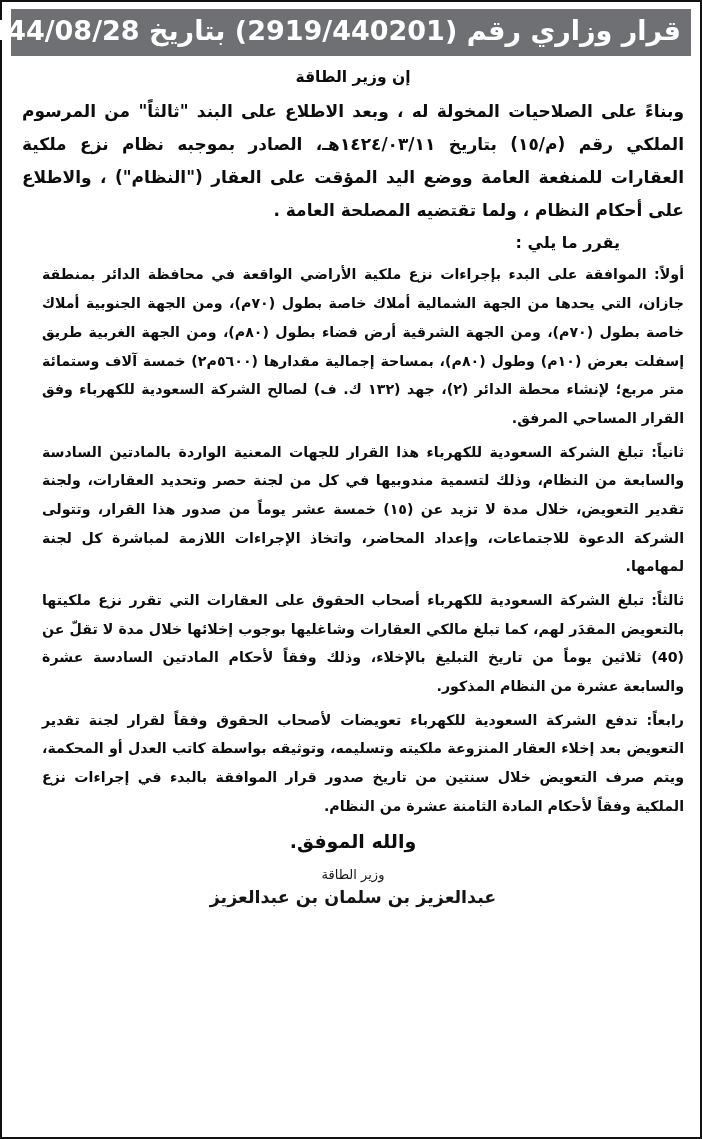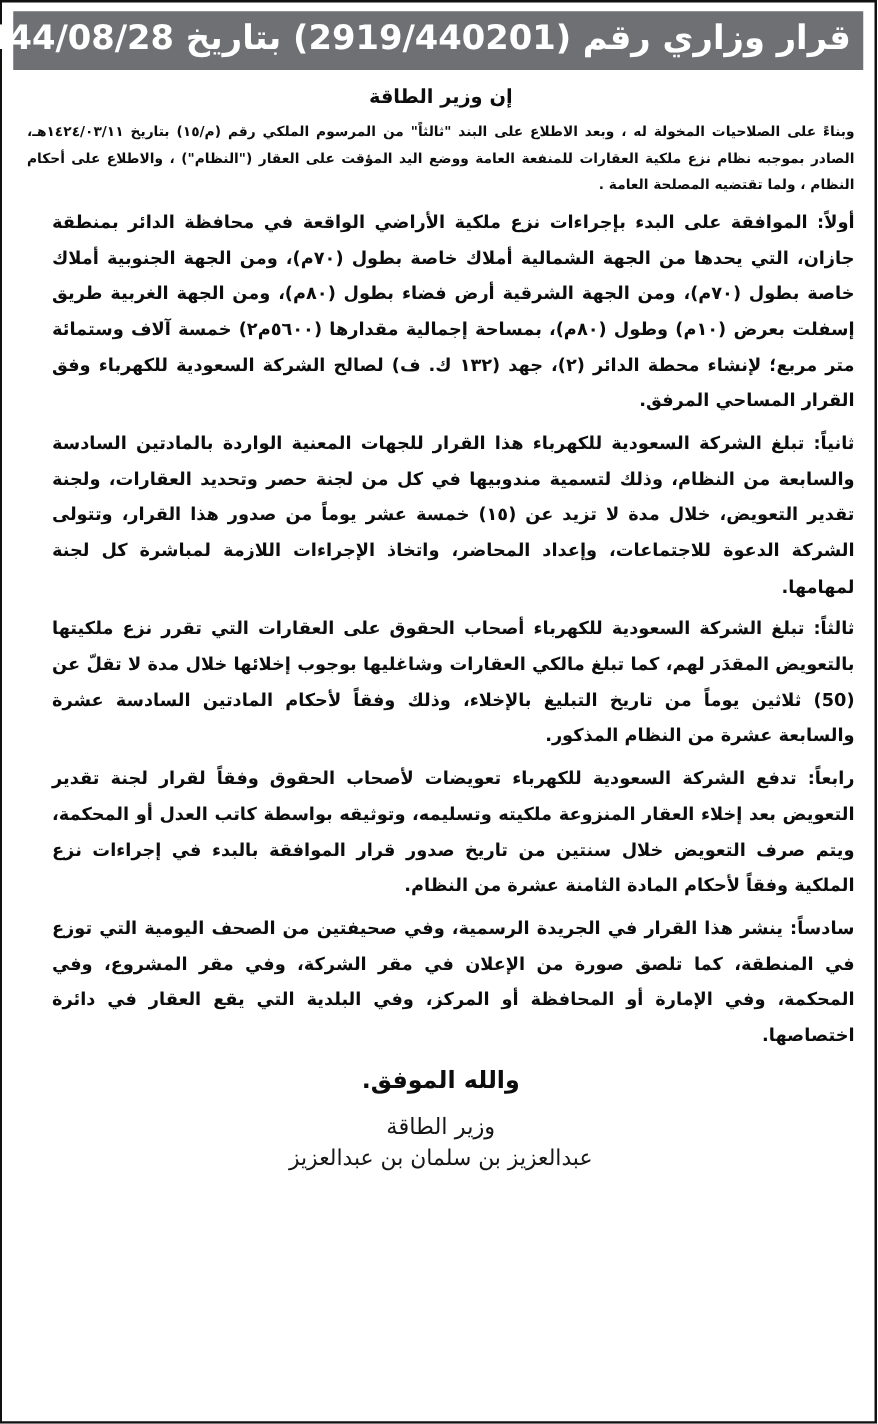--- a/index.html
+++ b/index.html
@@ -56,21 +56,21 @@
     font-weight: bold;
     font-size: 15.5px;
     color: #0d0d0d;
     margin: 2px 0 7px 0;
     line-height: 1.3;
   }
 
   p.para {
     margin: 0 0 5px 0;
     color: #0d0d0d;
-    font-size: 11px;
+    font-size: 17px;
     font-weight: bold;
     line-height: 1.95;
     text-align: justify;
     text-justify: inter-word;
     direction: rtl;
   }
 
   p.para.tight {
     font-size: 14.2px;
     line-height: 2.02;
@@ -101,57 +101,57 @@
   .signature {
     margin-top: 10px;
     width: 430px;
     margin-right: auto;
     margin-left: auto;
     text-align: center;
     direction: rtl;
     color: #151515;
   }
   .signature .role {
-    font-size: 18px;
+    font-size: 13px;
     font-weight: normal;
     line-height: 1.45;
   }
   .signature .name {
     font-size: 17.5px;
-    font-weight: normal;
+    font-weight: bold;
     line-height: 1.45;
     white-space: nowrap;
   }
 </style>
 </head>
 <body>
 
 <div class="page">
 
   <div class="banner-wrap">
     <div class="banner">قرار وزاري رقم (2919/440201) بتاريخ 1444/08/28هـ</div>
   </div>
 
   <div class="body-wrap">
 
     <div class="intro-title">إن وزير الطاقة</div>
 
     <p class="para">وبناءً على الصلاحيات المخولة له ، وبعد الاطلاع على البند "ثالثاً" من المرسوم الملكي رقم (م/١٥) بتاريخ ١٤٢٤/٠٣/١١هـ، الصادر بموجبه نظام نزع ملكية العقارات للمنفعة العامة ووضع اليد المؤقت على العقار ("النظام") ، والاطلاع على أحكام النظام ، ولما تقتضيه المصلحة العامة .</p>
 
+    <div class="decides">يقرر ما يلي :</div>
 
     <p class="para tight">أولاً: الموافقة على البدء بإجراءات نزع ملكية الأراضي الواقعة في محافظة الدائر بمنطقة جازان، التي يحدها من الجهة الشمالية أملاك خاصة بطول (٧٠م)، ومن الجهة الجنوبية أملاك خاصة بطول (٧٠م)، ومن الجهة الشرقية أرض فضاء بطول (٨٠م)، ومن الجهة الغربية طريق إسفلت بعرض (١٠م) وطول (٨٠م)، بمساحة إجمالية مقدارها (٥٦٠٠م٢) خمسة آلاف وستمائة متر مربع؛ لإنشاء محطة الدائر (٢)، جهد (١٣٢ ك. ف) لصالح الشركة السعودية للكهرباء وفق القرار المساحي المرفق.</p>
 
     <p class="para tight">ثانياً: تبلغ الشركة السعودية للكهرباء هذا القرار للجهات المعنية الواردة بالمادتين السادسة والسابعة من النظام، وذلك لتسمية مندوبيها في كل من لجنة حصر وتحديد العقارات، ولجنة تقدير التعويض، خلال مدة لا تزيد عن (١٥) خمسة عشر يوماً من صدور هذا القرار، وتتولى الشركة الدعوة للاجتماعات، وإعداد المحاضر، واتخاذ الإجراءات اللازمة لمباشرة كل لجنة لمهامها.</p>
 
-    <p class="para tight">ثالثاً: تبلغ الشركة السعودية للكهرباء أصحاب الحقوق على العقارات التي تقرر نزع ملكيتها بالتعويض المقدَر لهم، كما تبلغ مالكي العقارات وشاغليها بوجوب إخلائها خلال مدة لا تقلّ عن (50) ثلاثين يوماً من تاريخ التبليغ بالإخلاء، وذلك وفقاً لأحكام المادتين السادسة عشرة والسابعة عشرة من النظام المذكور.</p>
+    <p class="para tight">ثالثاً: تبلغ الشركة السعودية للكهرباء أصحاب الحقوق على العقارات التي تقرر نزع ملكيتها بالتعويض المقدَر لهم، كما تبلغ مالكي العقارات وشاغليها بوجوب إخلائها خلال مدة لا تقلّ عن (40) ثلاثين يوماً من تاريخ التبليغ بالإخلاء، وذلك وفقاً لأحكام المادتين السادسة عشرة والسابعة عشرة من النظام المذكور.</p>
 
     <p class="para tight">رابعاً: تدفع الشركة السعودية للكهرباء تعويضات لأصحاب الحقوق وفقاً لقرار لجنة تقدير التعويض بعد إخلاء العقار المنزوعة ملكيته وتسليمه، وتوثيقه بواسطة كاتب العدل أو المحكمة، ويتم صرف التعويض خلال سنتين من تاريخ صدور قرار الموافقة بالبدء في إجراءات نزع الملكية وفقاً لأحكام المادة الثامنة عشرة من النظام.</p>
 
 
-    <p class="para tight">سادساً: ينشر هذا القرار في الجريدة الرسمية، وفي صحيفتين من الصحف اليومية التي توزع في المنطقة، كما تلصق صورة من الإعلان في مقر الشركة، وفي مقر المشروع، وفي المحكمة، وفي الإمارة أو المحافظة أو المركز، وفي البلدية التي يقع العقار في دائرة اختصاصها.</p>
 
 
     <div class="closing">والله الموفق.</div>
 
     <div class="signature">
       <div class="role">وزير الطاقة</div>
       <div class="name">عبدالعزيز بن سلمان بن عبدالعزيز</div>
     </div>
 
   </div>

